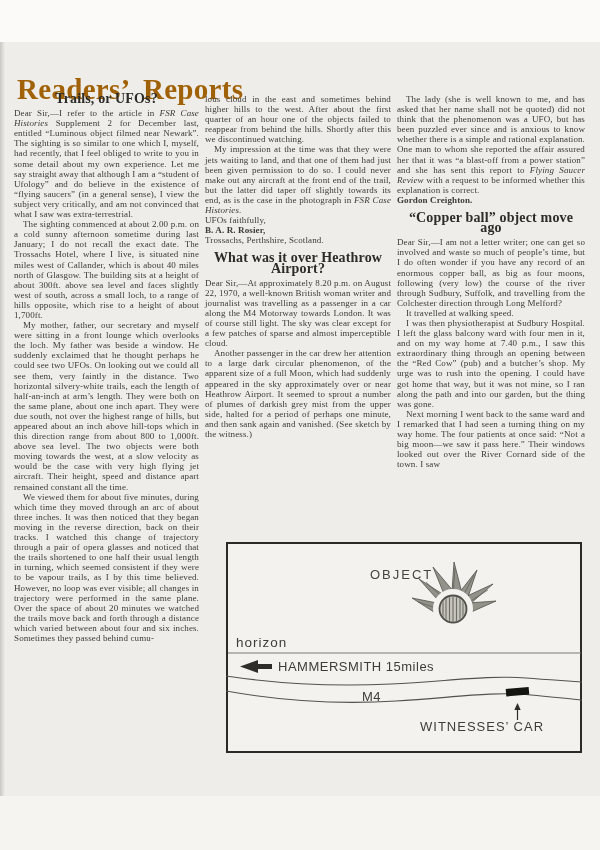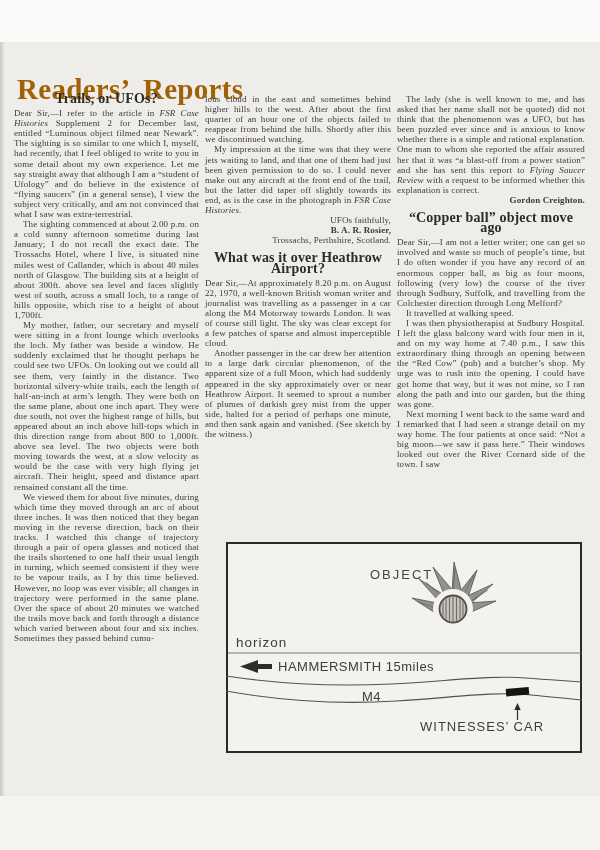--- a/index.html
+++ b/index.html
@@ -31,21 +31,21 @@
   .col-3 { left:397px; width:188px; }
 
   .col p { margin:0; }
   .col p.indent { text-indent:9px; }
   .col .i { font-style:italic; }
   .col-heading {
     font-weight:bold; text-align:center; font-size:14px;
     margin:8px 0 4px; color:#2d2c28; letter-spacing:0.15px;
   }
   .col-heading:first-child { margin-top:0; }
-  .sig { text-align:right; }
+  .sig { text-align:left; }
   .sig.bold { font-weight:bold; }
 
   .sketch-wrap { position:absolute; left:226px; top:542px; width:357px; height:212px; }
   .sketch-wrap svg { display:block; }
 </style>
 </head>
 <body>
 
 <div class="top-strip"></div>
 <div class="bottom-strip"></div>
@@ -70,21 +70,21 @@
     <p><span>Dear Sir,—At approximately 8.20 p.m. on August 22, 1970, a well-known British woman writer and journalist was travelling as a passenger in a car along the M4 Motorway towards London. It was of course still light. The sky was clear except for a few patches of sparse and almost imperceptible cloud.</span></p>
     <p class="indent"><span>Another passenger in the car drew her attention to a large dark circular phenomenon, of the apparent size of a full Moon, which had suddenly appeared in the sky approximately over or near Heathrow Airport. It seemed to sprout a number of plumes of darkish grey mist from the upper side, halted for a period of perhaps one minute, and then sank again and vanished. (See sketch by the witness.)</span></p>
   </div>
 <div class="col col-3">
     <p class="indent"><span>The lady (she is well known to me, and has asked that her name shall not be quoted) did not think that the phenomenon was a UFO, but has been puzzled ever since and is anxious to know whether there is a simple and rational explanation. One man to whom she reported the affair assured her that it was “a blast-off from a power station” and she has sent this report to </span><span class="i">Flying Saucer Review</span><span> with a request to be informed whether this explanation is correct.</span></p>
     <div class="sig bold">Gordon Creighton.</div>
     <div class="col-heading">“Copper ball” object move ago</div>
     <p><span>Dear Sir,—I am not a letter writer; one can get so involved and waste so much of people’s time, but I do often wonder if you have any record of an enormous copper ball, as big as four moons, following (very low) the course of the river through Sudbury, Suffolk, and travelling from the Colchester direction through Long Melford?</span></p>
     <p class="indent"><span>It travelled at walking speed.</span></p>
     <p class="indent"><span>I was then physiotherapist at Sudbury Hospital. I left the glass balcony ward with four men in it, and on my way home at 7.40 p.m., I saw this extraordinary thing through an opening between the “Red Cow” (pub) and a butcher’s shop. My urge was to rush into the opening. I could have got home that way, but it was not mine, so I ran along the path and into our garden, but the thing was gone.</span></p>
-    <p class="indent"><span>Next morning I went back to the same ward and I remarked that I had seen a strange detail on my way home. The four patients at once said: “Not a big moon—we saw it pass here.” Their windows looked out over the River Cornard side of the town. I saw</span></p>
+    <p class="indent"><span>Next morning I went back to the same ward and I remarked that I had seen a turning thing on my way home. The four patients at once said: “Not a big moon—we saw it pass here.” Their windows looked out over the River Cornard side of the town. I saw</span></p>
   </div>
 
 <div class="sketch-wrap">
   <svg width="357" height="212" viewBox="0 0 357 212" xmlns="http://www.w3.org/2000/svg">
 
     <rect x="1" y="1" width="354" height="209" fill="#f3f2ee" stroke="#2b2a27" stroke-width="2"></rect>
 
     <text x="144" y="37" font-family="Liberation Sans, sans-serif" font-size="13" letter-spacing="2" fill="#45443f">OBJECT</text>
 
     <g fill="#92918a" stroke="#53524b" stroke-width="0.8" stroke-linejoin="round">

